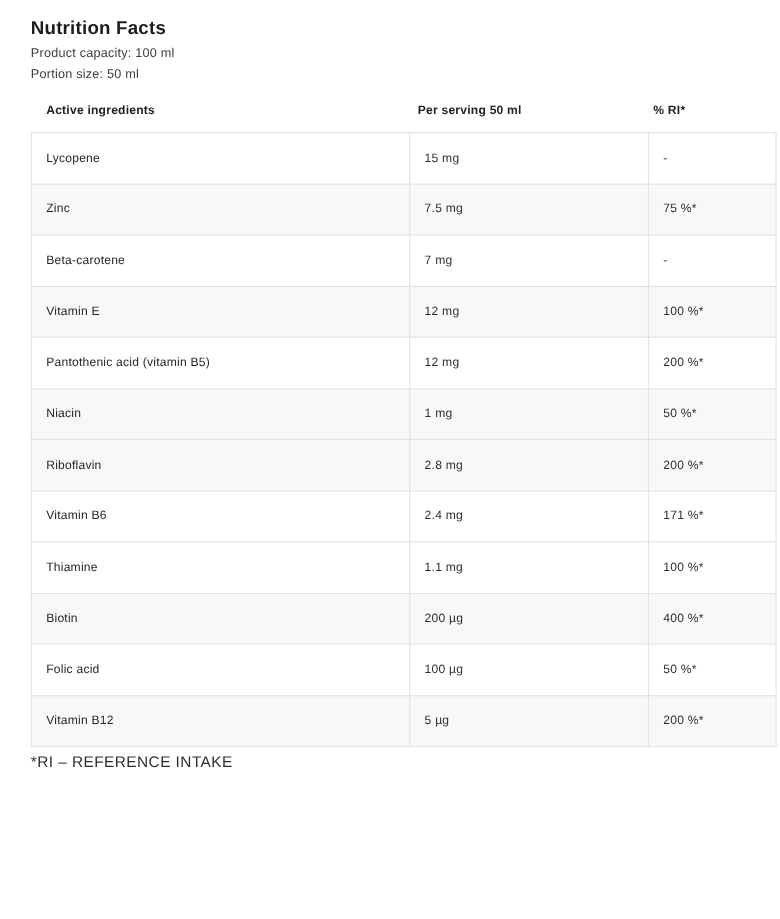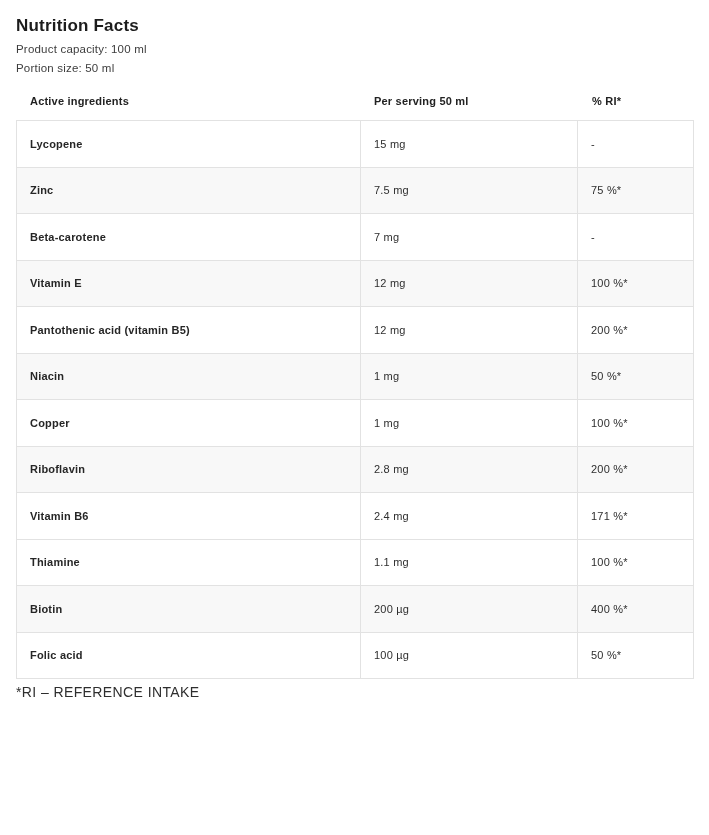--- a/index.html
+++ b/index.html
@@ -9,21 +9,21 @@
     background: #ffffff;
   }
   body {
     width: 709px;
     height: 835px;
     overflow: hidden;
     font-family: "Liberation Sans", sans-serif;
     color: #2e2e2e;
   }
   .page {
-    padding: 16px 16px 0 16px;
+    padding: 16px 16px 0 28px;
   }
   .title {
     margin: 0;
     font-size: 17px;
     line-height: 20px;
     font-weight: 700;
     color: #1c1c1c;
     letter-spacing: 0.2px;
   }
   .meta {
@@ -58,21 +58,21 @@
     border: 1px solid #e2e2e2;
     height: 46.5px;
     font-size: 11px;
     letter-spacing: 0.2px;
     padding: 0 6px 0 13px;
     vertical-align: middle;
     background: #ffffff;
     color: #2e2e2e;
   }
   table.nutrition td.col-ingredient {
-    font-weight: 700;
+    font-weight: 400;
     color: #262626;
   }
   table.nutrition tr.alt td {
     background: #f8f8f8;
     margin-top: 28px;
   }
   .footnote {
     margin-top: 5px;
     font-size: 14px;
     letter-spacing: 0.4px;
@@ -127,25 +127,20 @@
         <tr>
           <td class="col-ingredient">Pantothenic acid (vitamin B5)</td>
           <td class="col-per-serving">12 mg</td>
           <td class="col-ri">200 %*</td>
         </tr>
         <tr class="alt">
           <td class="col-ingredient">Niacin</td>
           <td class="col-per-serving">1 mg</td>
           <td class="col-ri">50 %*</td>
         </tr>
-        <tr>
-          <td class="col-ingredient">Copper</td>
-          <td class="col-per-serving">1 mg</td>
-          <td class="col-ri">100 %*</td>
-        </tr>
         <tr class="alt">
           <td class="col-ingredient">Riboflavin</td>
           <td class="col-per-serving">2.8 mg</td>
           <td class="col-ri">200 %*</td>
         </tr>
         <tr>
           <td class="col-ingredient">Vitamin B6</td>
           <td class="col-per-serving">2.4 mg</td>
           <td class="col-ri">171 %*</td>
         </tr>
@@ -157,18 +152,23 @@
         <tr class="alt">
           <td class="col-ingredient">Biotin</td>
           <td class="col-per-serving">200 µg</td>
           <td class="col-ri">400 %*</td>
         </tr>
         <tr>
           <td class="col-ingredient">Folic acid</td>
           <td class="col-per-serving">100 µg</td>
           <td class="col-ri">50 %*</td>
         </tr>
+        <tr class="alt">
+          <td class="col-ingredient">Vitamin B12</td>
+          <td class="col-per-serving">5 µg</td>
+          <td class="col-ri">200 %*</td>
+        </tr>
       </tbody>
   </table>
 
   <div class="footnote">*RI – REFERENCE INTAKE</div>
 
 </div>
 
 </body></html>

